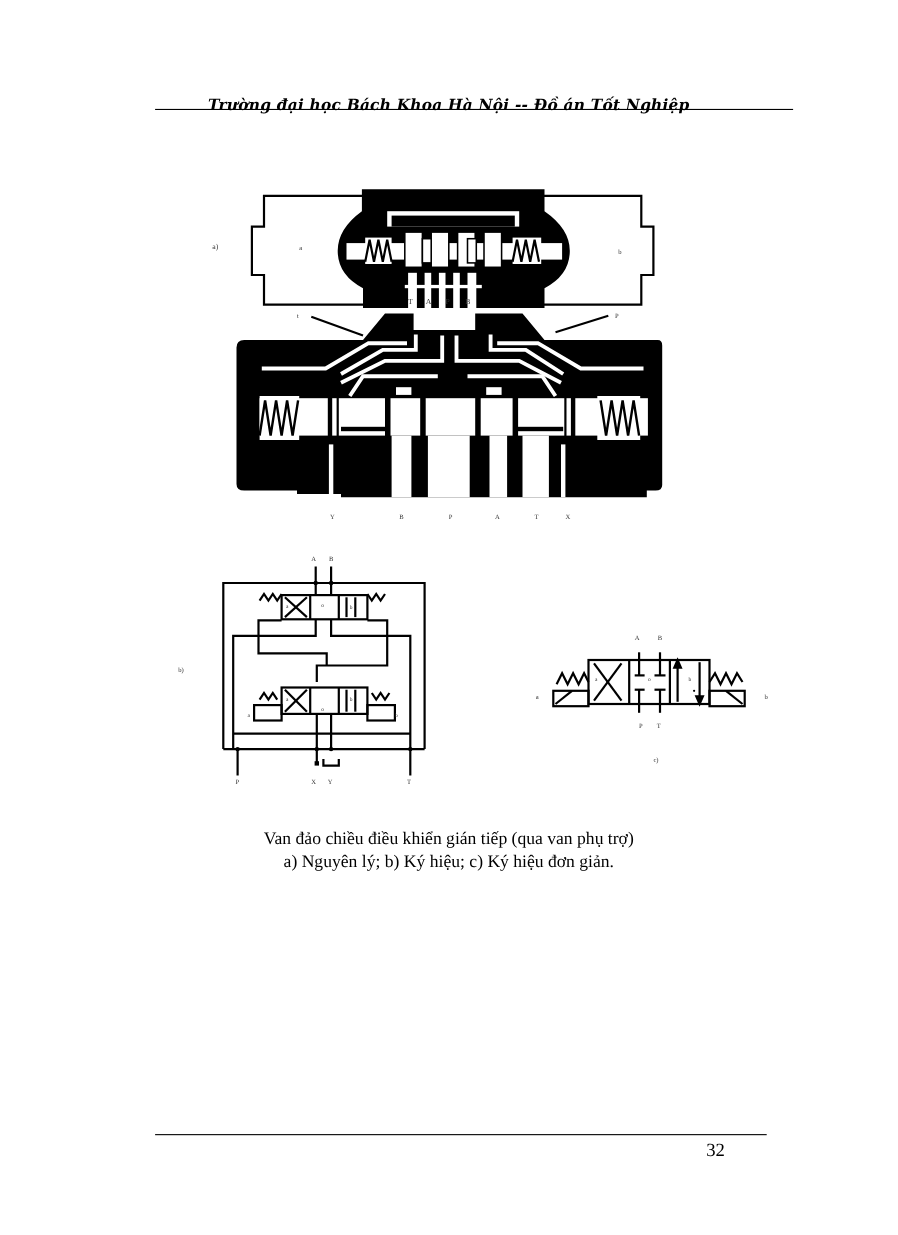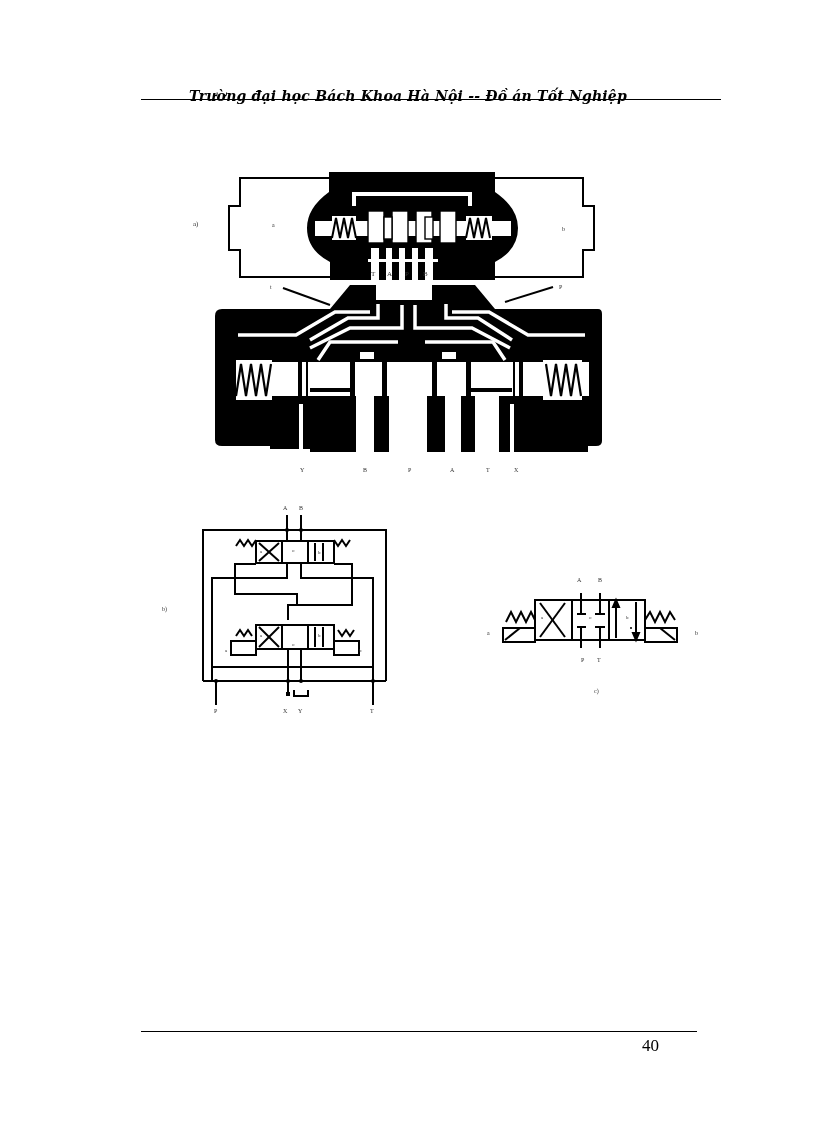--- a/index.html
+++ b/index.html
@@ -237,16 +237,18 @@
     <circle cx="631" cy="628" r="1" fill="#000" stroke="none"></circle>
     <text x="487" y="635" font-size="6" stroke="none">a</text>
     <text x="695" y="635" font-size="6" stroke="none">b</text>
     <text x="581" y="662" font-size="6" stroke="none">P</text>
     <text x="597" y="662" font-size="6" stroke="none">T</text>
     <text x="594" y="693" font-size="6" stroke="none">c)</text>
   </g>
 </svg>
 
 <div class="caption">
+  <div>Van đảo chiều điều khiển gián tiếp (qua van phụ trợ)</div>
+  <div>a) Nguyên lý; b) Ký hiệu; c) Ký hiệu đơn giản.</div>
 </div>
 
 <div class="footer-rule"></div>
-<div class="page-number">40</div>
+<div class="page-number">32</div>
 
 </body></html>

